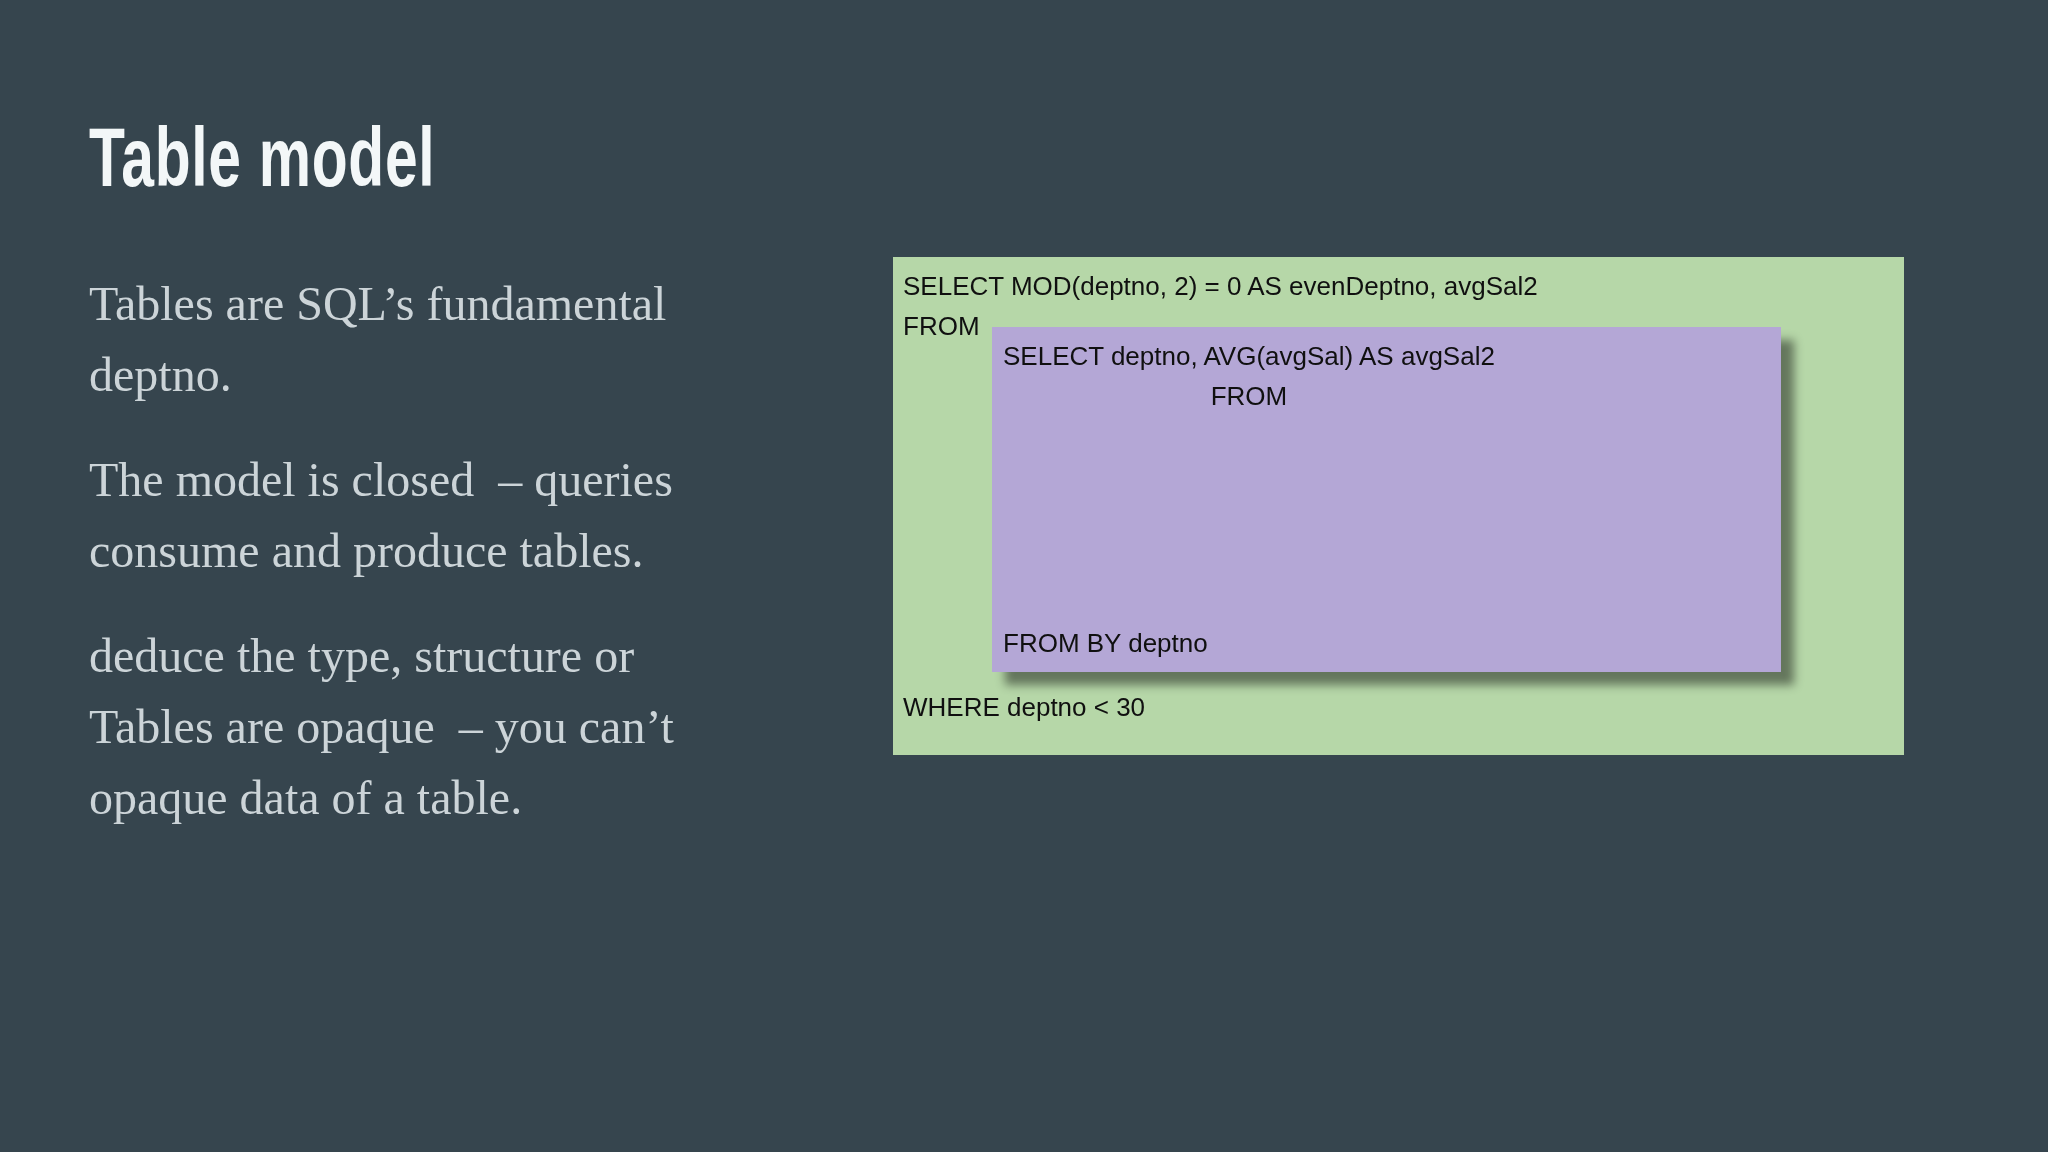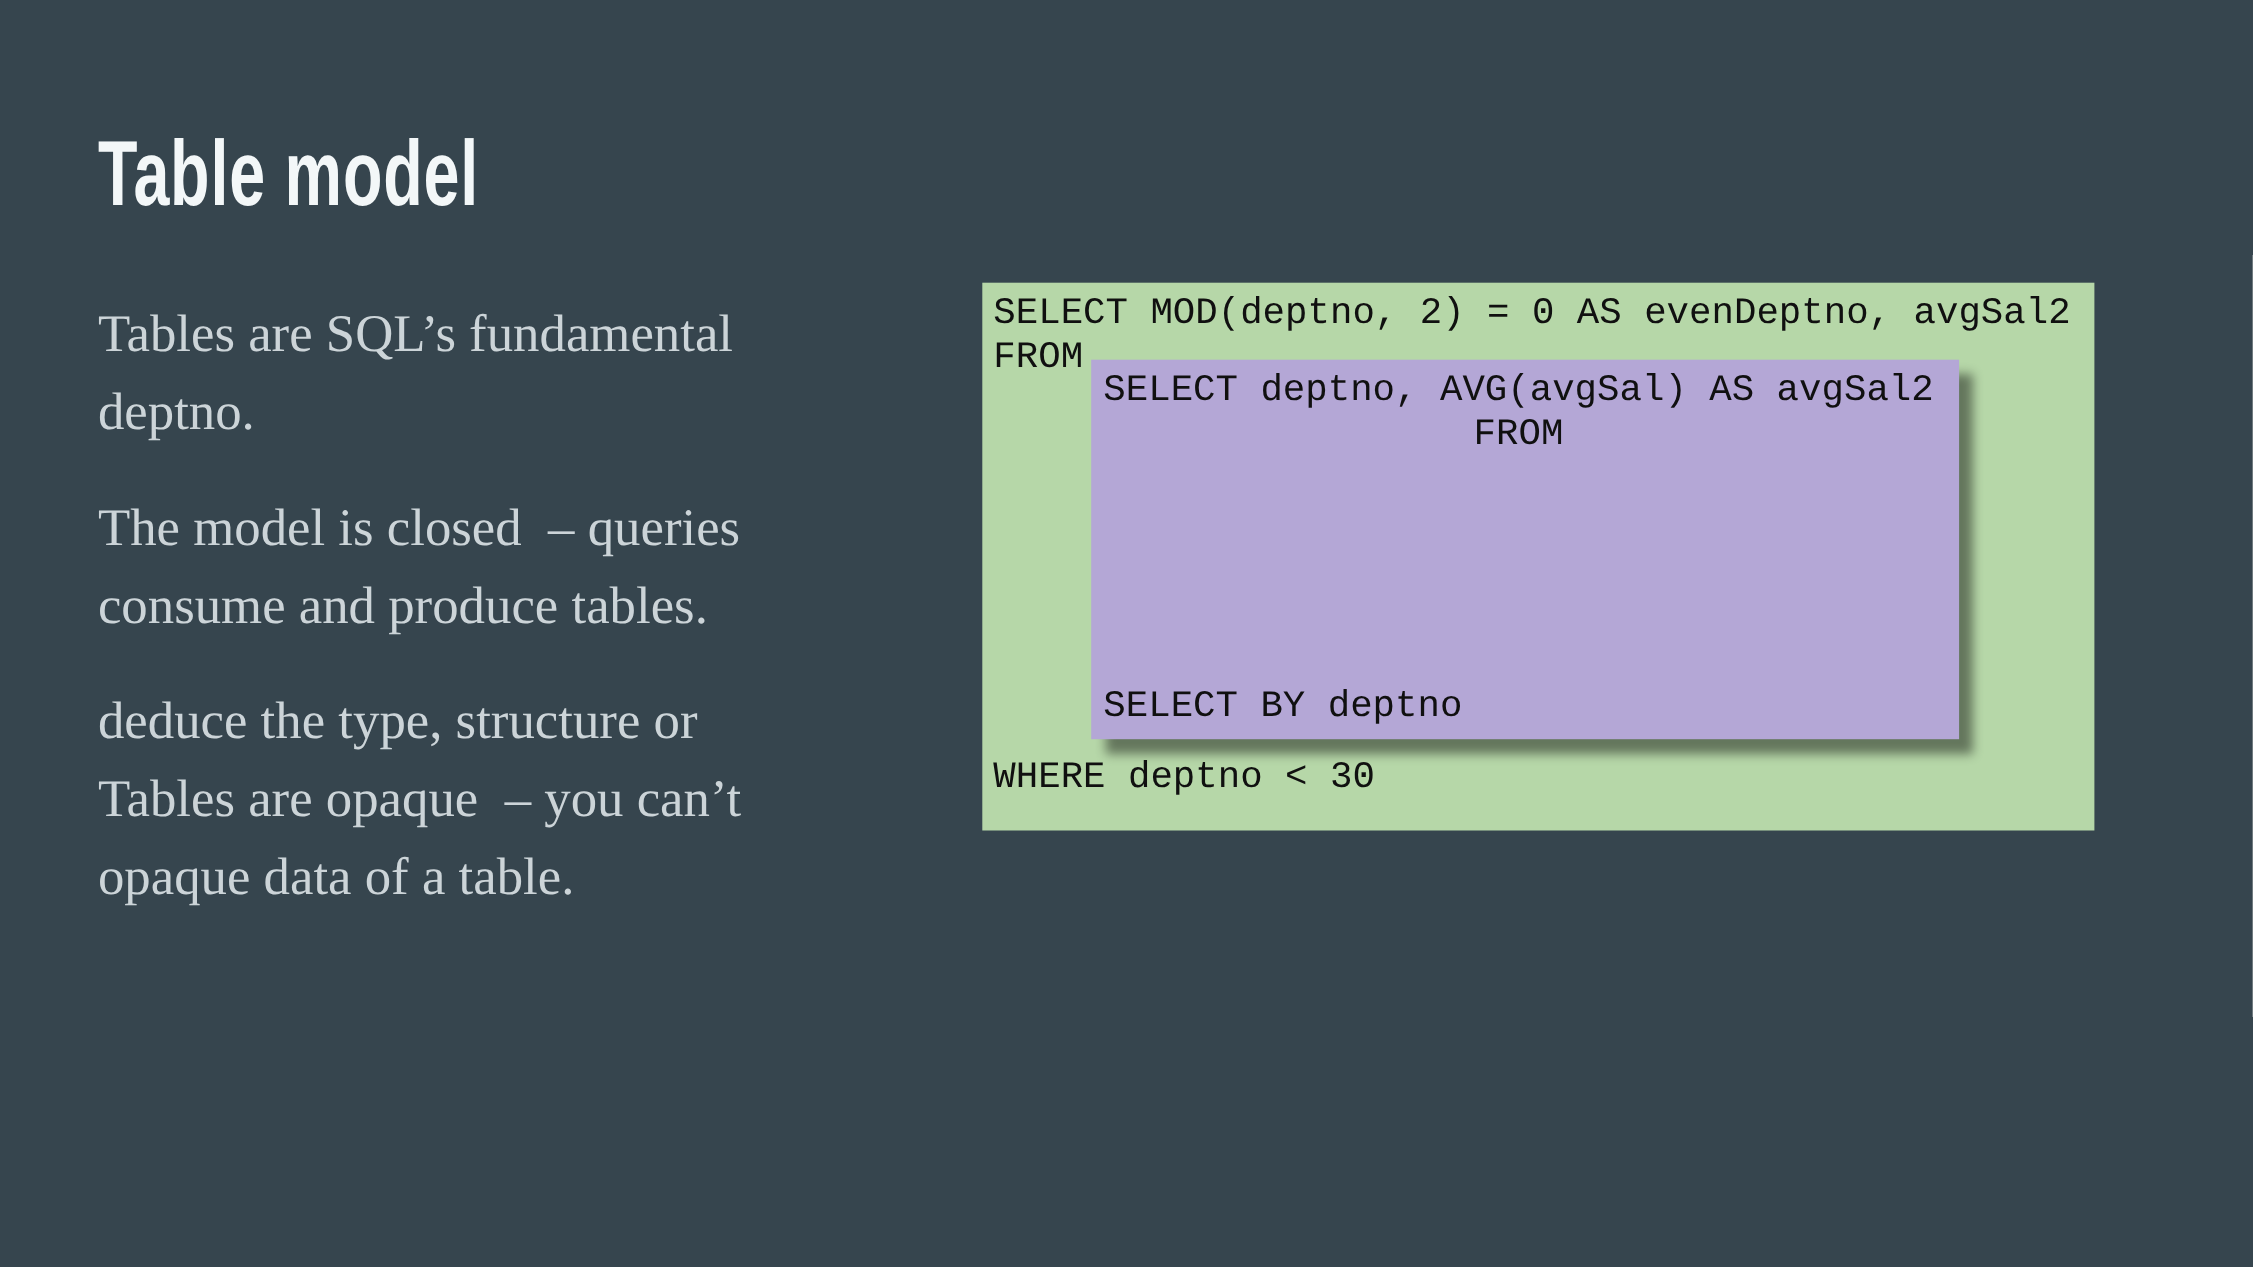--- a/index.html
+++ b/index.html
@@ -46,22 +46,22 @@
 
   
   .sql-outer {
     position: absolute;
     left: 893px;
     top: 257px;
     width: 1011px;
     height: 498px;
     background: var(--outer-box-green, #b6d7a8);
     color: var(--code-text, #101010);
-    font-family: Liberation Mono, monospace;
-    font-size: 34px;
+    font-family: Liberation Sans, sans-serif;
+    font-size: 26px;
   }
   .code-line { white-space: pre; line-height: 40px; }
 
   .outer-head  { position: absolute; left: 10px; top: 9px; }
   .outer-where { position: absolute; left: 10px; top: 430px; }
 
   .sql-mid {
     position: absolute;
     left: 99px;
     top: 70px;
@@ -114,19 +114,19 @@
       <div class="code-line">FROM</div>
     </div>
 
     <div class="sql-mid">
       <div class="mid-head">
         <div class="code-line">SELECT deptno, AVG(avgSal) AS avgSal2</div>
         <div class="code-line">FROM</div>
       </div>
 
 
-      <div class="code-line mid-group">SELECT BY deptno</div>
+      <div class="code-line mid-group">FROM BY deptno</div>
     </div>
 
     <div class="code-line outer-where">WHERE deptno &lt; 30</div>
   </div>
 
 </div>
 
 </body></html>

